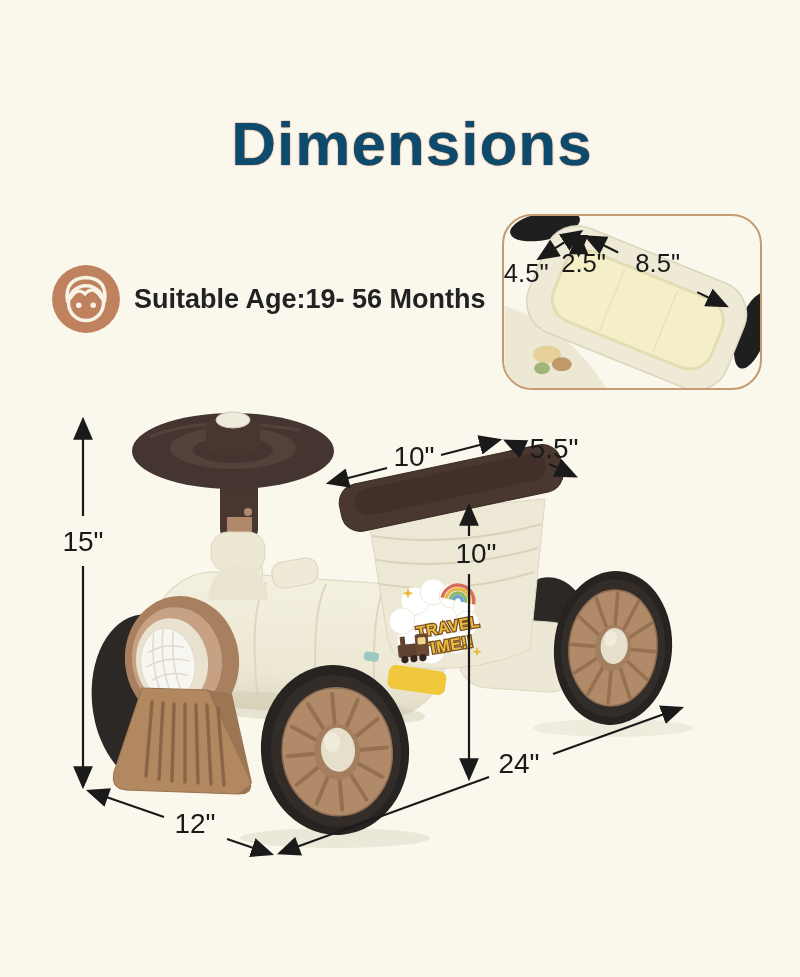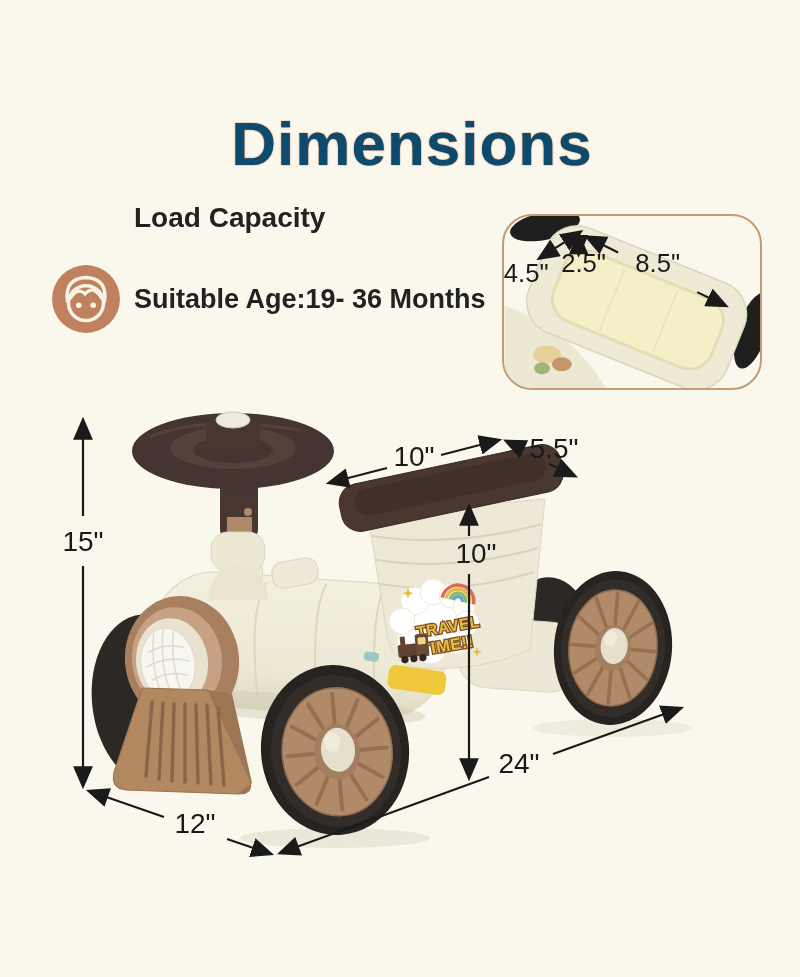--- a/index.html
+++ b/index.html
@@ -36,33 +36,32 @@
   .dline{stroke:#1A1A1A;stroke-width:2.2;fill:none;}
   .decal-txt{font-family:"Liberation Sans",sans-serif;font-weight:bold;fill:#E9BC3F;stroke:#7C5121;paint-order:stroke;stroke-width:2.6px;letter-spacing:.5px;}
 </style>
 </head>
 <body>
 
 <div class="page">
 
   <h1 class="title">Dimensions</h1>
 
-  <div class="feature-label" style="left:134px;top:202px;">Load Capacity</div>
 
   <div class="icon-box" style="left:50px;top:263px;">
     <svg width="72" height="72" viewBox="0 0 70 70">
       <circle cx="35" cy="35" r="33" fill="#C0815E"></circle>
       <circle cx="35" cy="39" r="17" fill="none" stroke="#F7F3E7" stroke-width="3.4"></circle>
       <path d="M17 37 Q14 15 35 14 Q56 15 53 37" fill="none" stroke="#F7F3E7" stroke-width="3.4" stroke-linecap="round"></path>
       <path d="M20 34 Q27 23 34 30 Q42 21 50 34" fill="none" stroke="#F7F3E7" stroke-width="3.2" stroke-linecap="round"></path>
       <circle cx="28" cy="41" r="2.7" fill="#F7F3E7"></circle>
       <circle cx="42" cy="41" r="2.7" fill="#F7F3E7"></circle>
     </svg>
   </div>
-  <div class="feature-label" style="left:134px;top:284px;font-size:27px;">Suitable Age:19- 36 Months</div>
+  <div class="feature-label" style="left:134px;top:284px;font-size:27px;">Suitable Age:19- 56 Months</div>
 
   <div class="inset">
     <svg width="256" height="172" viewBox="502 214 258 174">
       <defs>
         <marker id="ahE2" markerWidth="11" markerHeight="9" refX="9" refY="4.5" orient="auto">
           <path d="M0 0 L10.5 4.5 L0 9 Z" fill="#1A1A1A"></path>
         </marker>
         <marker id="ahS2" markerWidth="11" markerHeight="9" refX="1.5" refY="4.5" orient="auto">
           <path d="M10.5 0 L0 4.5 L10.5 9 Z" fill="#1A1A1A"></path>
         </marker>

